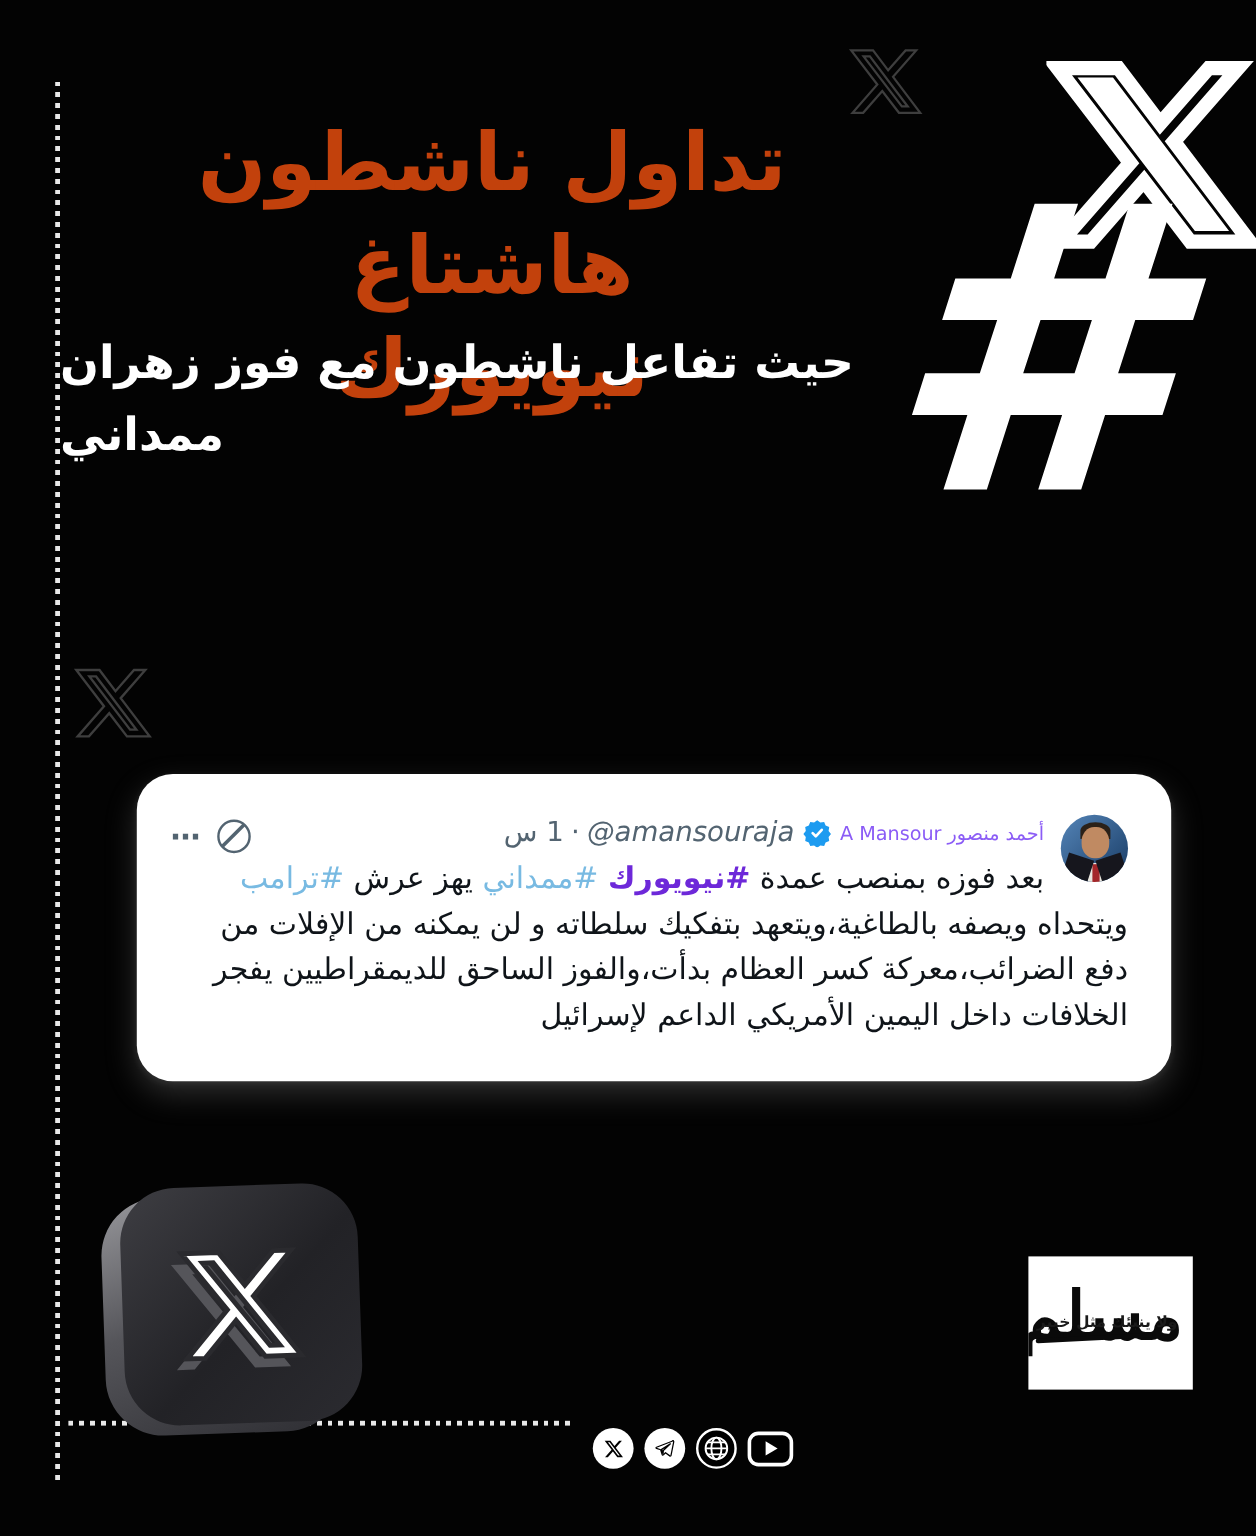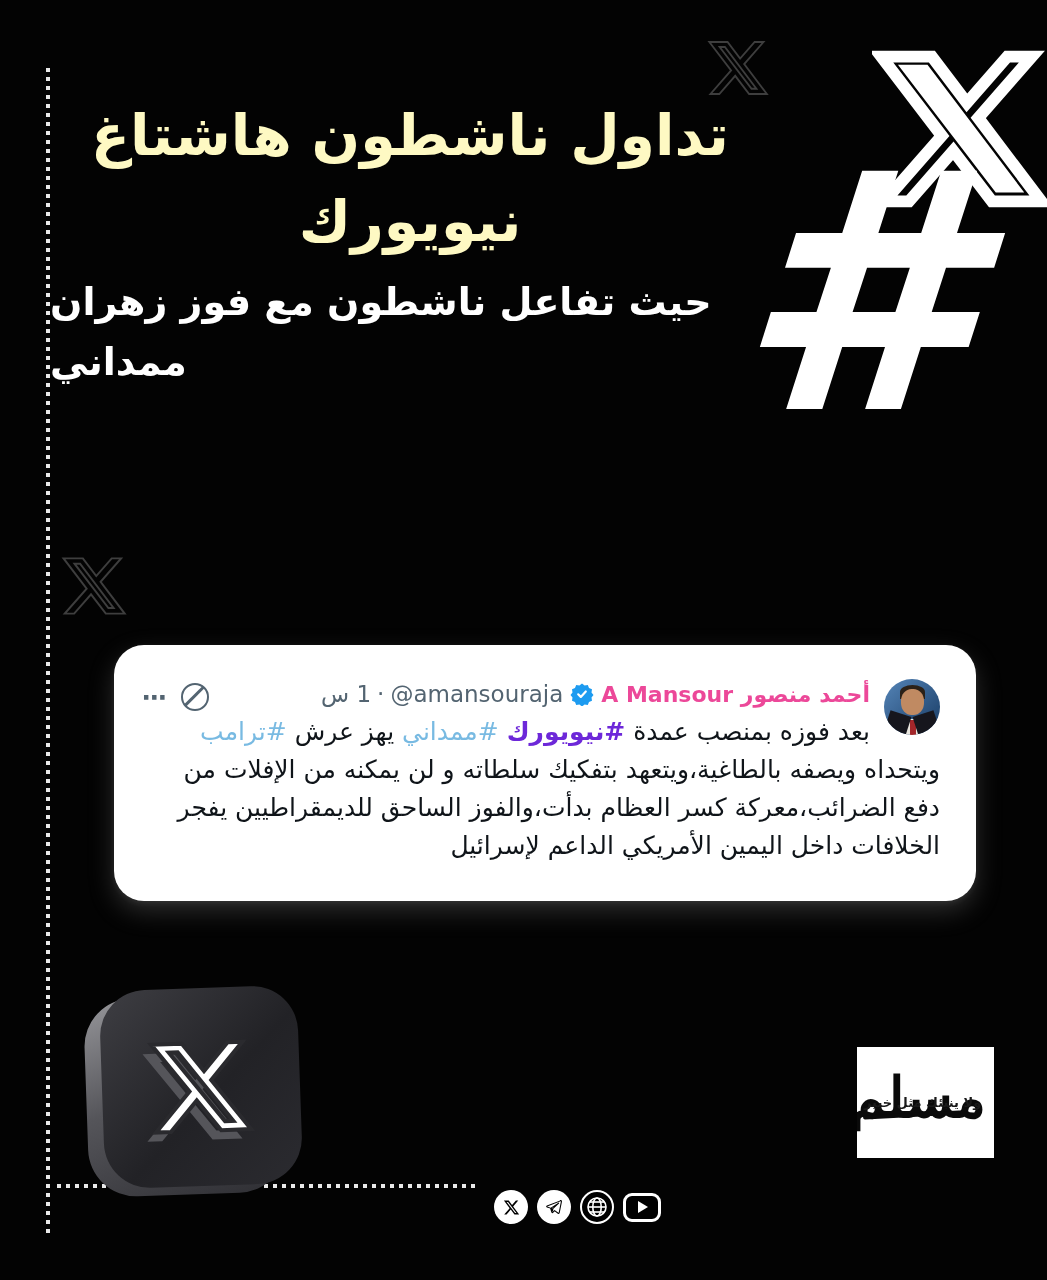--- a/index.html
+++ b/index.html
@@ -11,40 +11,40 @@
   .dotted-h{position:absolute;left:57px;top:1184px;width:420px;height:4px;
     background:repeating-linear-gradient(to right,#e9e9e9 0 4px,transparent 4px 9px);}
   
   .x-outline-top{position:absolute;left:706px;top:36px;width:64px;height:64px;}
   .x-outline-left{position:absolute;left:60px;top:552px;width:68px;height:68px;}
   .x-big{position:absolute;left:872px;top:40px;width:178px;height:178px;}
   .hash-big{position:absolute;left:742px;top:128px;font-size:332px;line-height:1;
     font-weight:bold;font-style:oblique;color:#fff;transform:skewX(-4deg);}
   
   .headline{position:absolute;left:70px;top:92px;width:680px;text-align:center;direction:rtl;
-    color:#fef9c3;font-weight:bold;font-size:57px;line-height:86px;}
+    color:#c2410c;font-weight:bold;font-size:67px;line-height:86px;}
   .subtitle{position:absolute;left:50px;top:272px;width:720px;text-align:left;direction:rtl;
     color:#fff;font-weight:bold;font-size:38px;line-height:60px;}
   
   .card{position:absolute;left:114px;top:645px;width:862px;height:256px;background:#fff;
     border-radius:30px;box-sizing:border-box;padding:34px 36px 30px 30px;direction:rtl;
     box-shadow:0 10px 26px rgba(170,170,170,.25),0 2px 6px rgba(255,255,255,.08);}
   .avatar{float:right;width:56px;height:56px;border-radius:50%;margin:0 0 8px 14px;
     position:relative;overflow:hidden;background:linear-gradient(135deg,#5585b8,#173a63);}
   .av-hair{position:absolute;top:6px;left:16px;width:25px;height:14px;background:#2b2118;border-radius:50% 50% 0 0;}
   .av-face{position:absolute;top:10px;left:17px;width:23px;height:26px;background:#c08a62;border-radius:46%;}
   .av-shirt{position:absolute;bottom:0;left:22px;width:13px;height:16px;background:#e9e6df;}
   .av-tie{position:absolute;bottom:0;left:26px;width:6px;height:15px;background:#a3262a;}
   .av-suit1{position:absolute;bottom:-4px;left:2px;width:22px;height:26px;background:#16161d;transform:rotate(18deg);}
   .av-suit2{position:absolute;bottom:-4px;right:2px;width:22px;height:26px;background:#16161d;transform:rotate(-18deg);}
   .name-row{display:flex;align-items:center;gap:7px;margin-top:2px;white-space:nowrap;}
-  .name{font-weight:bold;font-size:22px;color:#ec4899;}
+  .name{font-weight:normal;font-size:16px;color:#8b5cf6;}
   .badge{width:24px;height:24px;flex:0 0 auto;}
   .meta{font-size:23px;color:#536471;display:flex;align-items:center;gap:6px;}
-  .handle{direction:ltr;unicode-bidi:isolate;}
+  .handle{direction:ltr;unicode-bidi:isolate;font-style:italic;}
   .card-actions{position:absolute;left:28px;top:38px;display:flex;flex-direction:row-reverse;
     align-items:center;gap:12px;}
   .more-btn{color:#536471;font-size:25px;font-weight:bold;letter-spacing:2px;line-height:1;cursor:pointer;}
   .mute-icon{position:relative;width:24px;height:24px;border:2.5px solid #536471;border-radius:50%;}
   .mute-icon::after{content:"";position:absolute;left:-2px;top:10px;width:26px;height:2.5px;
     background:#536471;transform:rotate(-45deg);}
   .tweet-body{margin:6px 0 0;font-size:25px;line-height:38px;color:#0f1419;text-align:right;}
   .tag-bold{color:#6d28d9;font-weight:bold;}
   .tag{color:#78bae2;text-align:center;}
   

